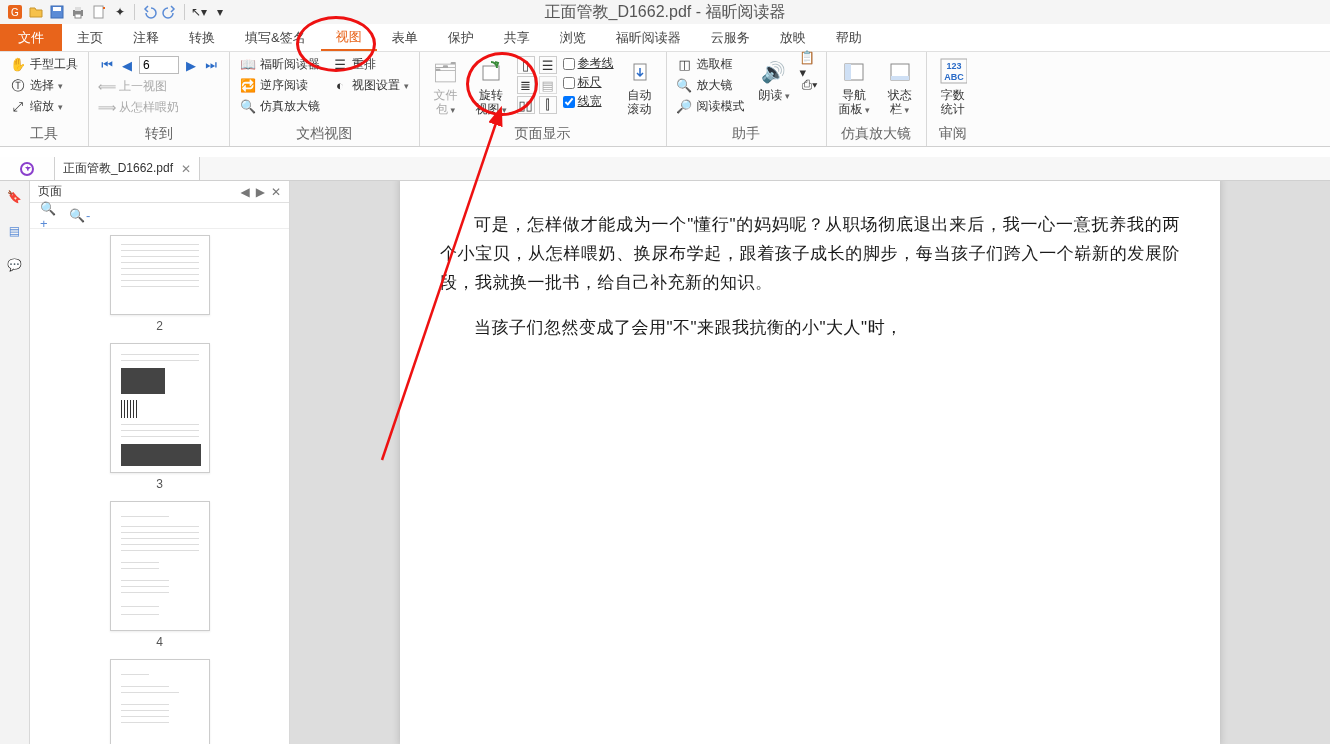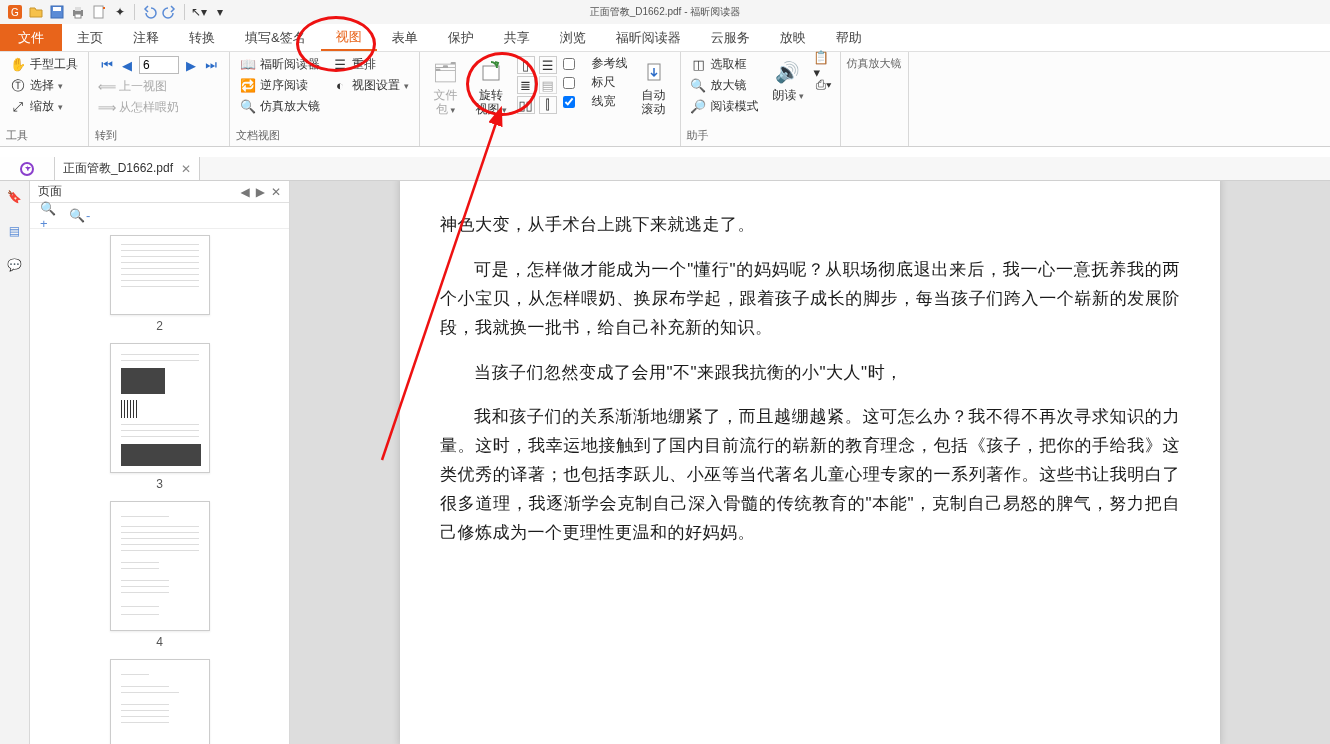--- a/index.html
+++ b/index.html
@@ -5,42 +5,42 @@
 * { margin:0; padding:0; box-sizing:border-box; font-family:"Microsoft YaHei",SimSun,sans-serif; -webkit-font-smoothing:antialiased; }
 body { width:1330px; height:744px; background:#fff; position:relative; overflow:hidden; font-size:12px; color:#333; }
 
 
 .qat { position:absolute; top:0; left:0; right:0; height:24px; background:#f5f5f5; display:flex; align-items:center; padding-left:6px; gap:3px; }
 .qat .icon { width:18px; height:18px; display:flex; align-items:center; justify-content:center; cursor:pointer; }
 .qat .sep { width:1px; height:16px; background:#ccc; margin:0 2px; }
 
 
 .title-area { position:absolute; top:0; left:0; right:0; height:24px; display:flex; align-items:center; justify-content:center; pointer-events:none; }
-.title-text { font-size:10px; color:#555; }
+.title-text { font-size:16px; color:#555; }
 
 
 .menu-bar { position:absolute; top:24px; left:0; right:0; height:28px; background:#fff; display:flex; align-items:stretch; border-bottom:1px solid #e0e0e0; }
 .menu-tab { padding:0 15px; display:flex; align-items:center; font-size:13px; cursor:pointer; color:#444; }
 .menu-tab.file { background:#e8641b; color:#fff; font-weight:normal; padding:0 18px; }
 .menu-tab.active { color:#e8641b; border-bottom:2px solid #e8641b; }
 
 
 .ribbon { position:absolute; top:52px; left:0; right:0; height:95px; background:#fcfcfc; border-bottom:1px solid #d0d0d0; display:flex; }
 .ribbon-group { border-right:1px solid #d8d8d8; display:flex; flex-direction:column; padding:2px 6px 0 6px; }
 .ribbon-group .group-body { flex:1; display:flex; align-items:flex-start; gap:4px; }
-.ribbon-group .group-label { text-align:left; font-size:11px; color:#666; padding:2px 0 3px; }
+.ribbon-group .group-label { text-align:center; font-size:14px; color:#666; padding:2px 0 3px; }
 .rb-btn { display:flex; align-items:center; gap:4px; padding:2px 4px; cursor:pointer; white-space:nowrap; font-size:12px; }
 .rb-big { display:flex; flex-direction:column; align-items:center; gap:2px; padding:4px 6px; cursor:pointer; font-size:12px; text-align:center; line-height:1.2; }
 .rb-big .biglbl { font-size:12px; }
 .rb-big .drop::after { content:" ▾"; font-size:9px; color:#666; }
 .col { display:flex; flex-direction:column; gap:0px; }
 .ico { width:16px; height:16px; display:inline-flex; align-items:center; justify-content:center; font-size:13px; }
 .ico24 { width:28px; height:28px; display:inline-flex; align-items:center; justify-content:center; font-size:20px; }
 .page-input { width:40px; height:18px; border:1px solid #bbb; font-size:12px; text-align:left; padding-left:3px; }
-.chk { display:flex; align-items:center; gap:17px; font-size:12px; padding:1px 2px; }
+.chk { display:flex; align-items:center; gap:3px; font-size:12px; padding:1px 2px;text-decoration:underline; }
 .chk input { width:12px; height:12px; }
 
 
 .doc-tabs { position:absolute; top:157px; left:0; right:0; height:24px; background:#f7f7f7; border-bottom:1px solid #d0d0d0; display:flex; align-items:stretch; }
 .doc-tab-start { width:55px; border-right:1px solid #d0d0d0; background:#fefefe; display:flex; align-items:center; justify-content:center; }
 .doc-tab { background:#fff; border-right:1px solid #d0d0d0; display:flex; align-items:center; padding:0 8px; gap:8px; font-size:12px; cursor:pointer; }
 .doc-tab .x { color:#888; font-size:12px; cursor:pointer; }
 
 
 .left-rail { position:absolute; top:181px; left:0; width:30px; bottom:0; background:#f3f3f3; border-right:1px solid #d8d8d8; display:flex; flex-direction:column; align-items:center; padding-top:6px; gap:14px; }
@@ -276,20 +276,21 @@
       <div class="rb-big">
         <span class="ico24">
             <svg width="24" height="24">
               <rect x="6" y="4" width="12" height="16" fill="#fff" stroke="#888"></rect>
               <path d="M12 8v8m-3-3l3 3 3-3" fill="none" stroke="#2a6bc7" stroke-width="1.5"></path>
             </svg>
           </span>
         <span class="biglbl"><span>自动</span><br><span>滚动</span></span>
       </div>
     </div>
+    <div class="group-label">页面显示</div>
   </div>
 
   <div class="ribbon-group">
     <div class="group-body">
       <div class="col">
         <div class="rb-btn">
             <span class="ico">◫</span>
             <span>选取框</span>
           </div>
         <div class="rb-btn">
@@ -307,23 +308,58 @@
       </div>
       <div class="col" style="gap:2px;padding-top:2px">
         <span class="ico" style="width:20px;height:18px">📋▾</span>
         <span class="ico" style="width:20px;height:18px">⎙▾</span>
       </div>
     </div>
     <div class="group-label">助手</div>
   </div>
 
   <div class="ribbon-group">
+    <div class="group-body">
+      <div class="rb-big">
+        <span class="ico24">
+            <svg width="24" height="24">
+              <rect x="3" y="4" width="18" height="16" fill="#fff" stroke="#888"></rect>
+              <rect x="3" y="4" width="6" height="16" fill="#cfe0f5"></rect>
+            </svg>
+          </span>
+        <span class="biglbl"><span>导航</span><br><span class="drop">面板</span></span>
+      </div>
+      <div class="rb-big">
+        <span class="ico24">
+            <svg width="24" height="24">
+              <rect x="3" y="4" width="18" height="16" fill="#fff" stroke="#888"></rect>
+              <rect x="3" y="16" width="18" height="4" fill="#cfe0f5"></rect>
+            </svg>
+          </span>
+        <span class="biglbl"><span>状态</span><br><span class="drop">栏</span></span>
+      </div>
+    </div>
     <div class="group-label">仿真放大镜</div>
   </div>
 
+  <div class="ribbon-group" style="border-right:none">
+    <div class="group-body">
+      <div class="rb-big">
+        <span class="ico24">
+            <svg width="30" height="28">
+              <text x="15" y="11" text-anchor="middle" fill="#2a6bc7" font-size="9" font-weight="bold">123</text>
+              <text x="15" y="22" text-anchor="middle" fill="#2a6bc7" font-size="9" font-weight="bold">ABC</text>
+              <rect x="2" y="1" width="26" height="24" fill="none" stroke="#aaa"></rect>
+            </svg>
+          </span>
+        <span class="biglbl"><span>字数</span><br><span>统计</span></span>
+      </div>
+    </div>
+    <div class="group-label">审阅</div>
+  </div>
 
 </div>
 
 <div class="doc-tabs">
   <div class="doc-tab-start">
       <svg width="16" height="16">
         <circle cx="8" cy="8" r="6" fill="none" stroke="#8a3fcc" stroke-width="2"></circle>
         <path d="M8 4l2 6-4-4h6l-4 4z" fill="#8a3fcc"></path>
       </svg>
     </div>
@@ -406,24 +442,22 @@
           <div class="ln" style="top:50px;right:40px"></div>
           <div class="ln" style="top:56px;right:40px"></div>
           <div class="ln" style="top:62px;right:40px"></div>
       </div>
     </div>
   </div>
 </div>
 
 <div class="doc-area">
   <div class="page">
-    <p>神色大变，从手术台上跳下来就逃走了。</p>
     <p class="indent">可是，怎样做才能成为一个"懂行"的妈妈呢？从职场彻底退出来后，我一心一意抚养我的两个小宝贝，从怎样喂奶、换尿布学起，跟着孩子成长的脚步，每当孩子们跨入一个崭新的发展阶段，我就换一批书，给自己补充新的知识。</p>
     <p class="indent">当孩子们忽然变成了会用"不"来跟我抗衡的小"大人"时，</p>
-    <p class="indent">我和孩子们的关系渐渐地绷紧了，而且越绷越紧。这可怎么办？我不得不再次寻求知识的力量。这时，我幸运地接触到了国内目前流行的崭新的教育理念，包括《孩子，把你的手给我》这类优秀的译著；也包括李跃儿、小巫等当代著名儿童心理专家的一系列著作。这些书让我明白了很多道理，我逐渐学会克制自己深入骨髓的传统教育的"本能"，克制自己易怒的脾气，努力把自己修炼成为一个更理性更温和的好妈妈。</p>
   </div>
 </div>
 
 <div class="annot-circle c1"></div>
 <div class="annot-circle c2"></div>
 <div class="annot-arrow">
   <svg>
       <defs>
         <marker id="ah" markerWidth="10" markerHeight="10" refX="2" refY="3" orient="auto">
           <path d="M0,0 L0,6 L8,3 z" fill="#e11"></path>

